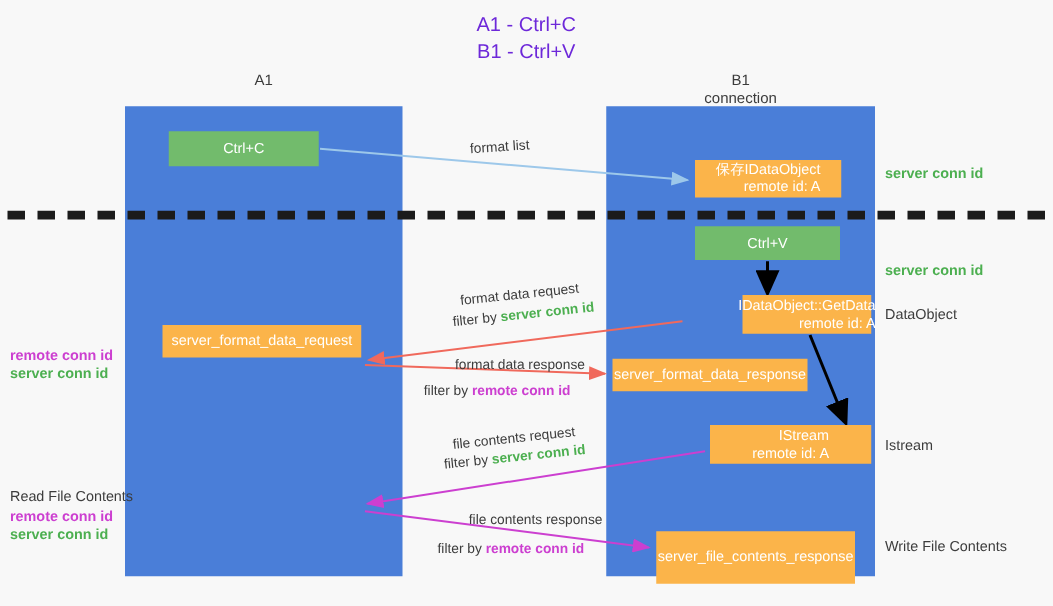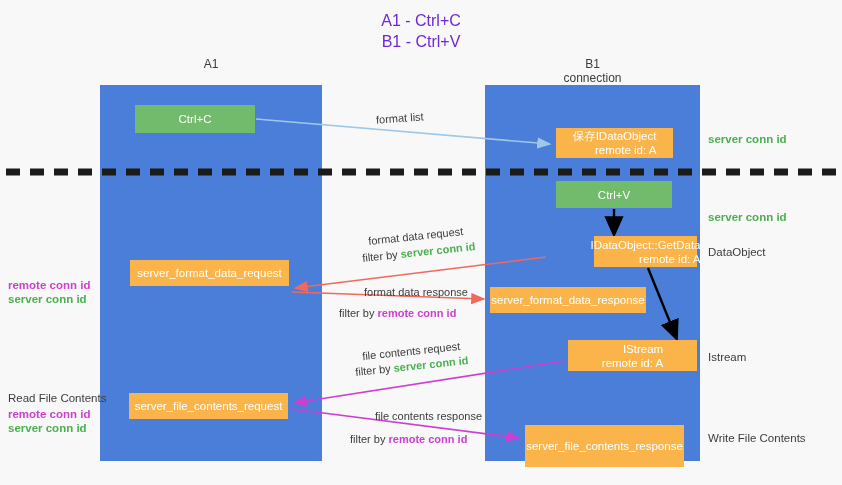--- a/index.html
+++ b/index.html
@@ -164,23 +164,20 @@
     <span>server_format_data_response</span>
   </div>
 
   <div class="node orange n-istream">
     <div>
       <div>IStream</div>
       <div>remote id: A</div>
     </div>
   </div>
 
-  <div class="node orange n-sfcreq">
-    <span>server_file_contents_request</span>
-  </div>
 
   <div class="node orange n-sfcresp">
     <span>server_file_contents_response</span>
   </div>
 
   <div class="sidelbl s-serverconn1 green-t">server conn id</div>
   <div class="sidelbl s-serverconn2 green-t">server conn id</div>
   <div class="sidelbl s-dataobject plain-t">DataObject</div>
   <div class="sidelbl s-istream plain-t">Istream</div>
   <div class="sidelbl s-writefile plain-t">Write File Contents</div>

